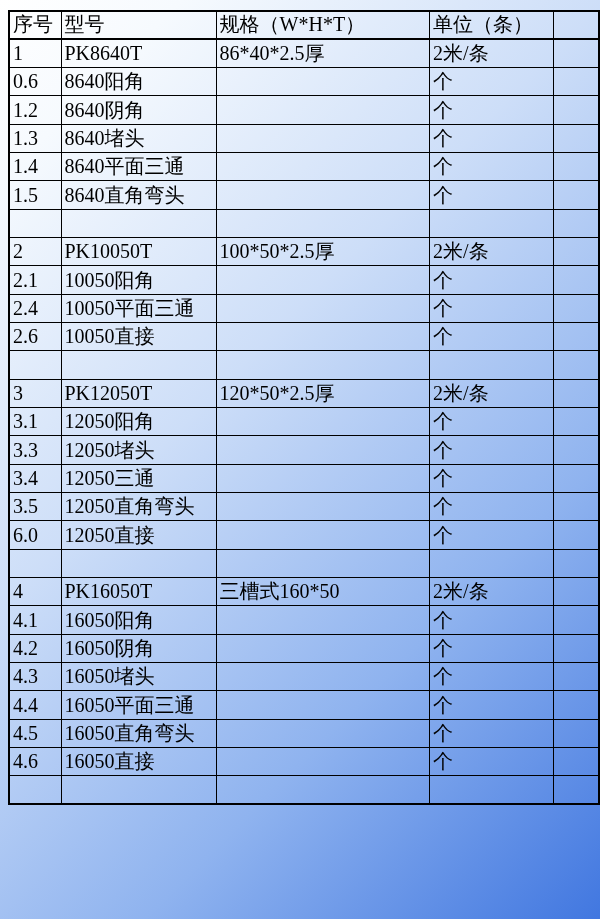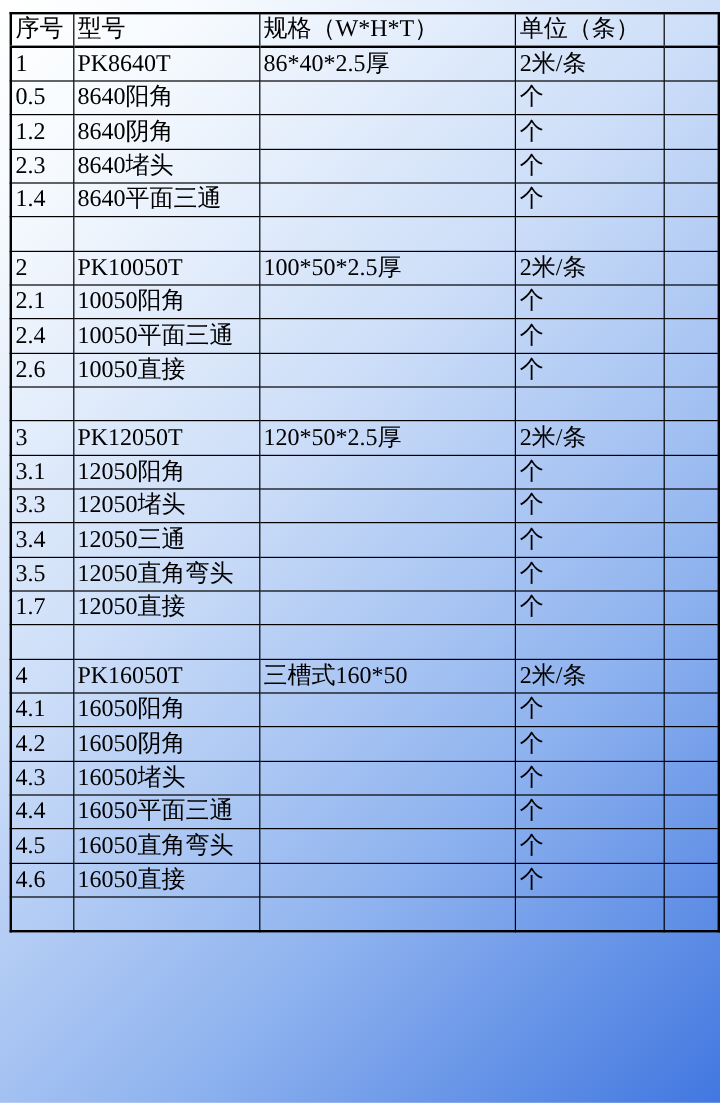--- a/index.html
+++ b/index.html
@@ -69,43 +69,50 @@
   </thead>
   <tbody>
       <tr>
         <td>1</td>
         <td>PK8640T</td>
         <td>86*40*2.5厚</td>
         <td>2米/条</td>
         <td></td>
       </tr>
       <tr>
-        <td>0.5</td>
+        <td>0.6</td>
         <td>8640阳角</td>
         <td></td>
         <td>个</td>
         <td></td>
       </tr>
       <tr>
         <td>1.2</td>
         <td>8640阴角</td>
         <td></td>
         <td>个</td>
         <td></td>
       </tr>
       <tr>
-        <td>2.3</td>
+        <td>1.3</td>
         <td>8640堵头</td>
         <td></td>
         <td>个</td>
         <td></td>
       </tr>
       <tr>
         <td>1.4</td>
         <td>8640平面三通</td>
+        <td></td>
+        <td>个</td>
+        <td></td>
+      </tr>
+      <tr>
+        <td>1.5</td>
+        <td>8640直角弯头</td>
         <td></td>
         <td>个</td>
         <td></td>
       </tr>
       <tr>
         <td></td>
         <td></td>
         <td></td>
         <td></td>
         <td></td>
@@ -174,21 +181,21 @@
         <td></td>
       </tr>
       <tr>
         <td>3.5</td>
         <td>12050直角弯头</td>
         <td></td>
         <td>个</td>
         <td></td>
       </tr>
       <tr>
-        <td>1.7</td>
+        <td>6.0</td>
         <td>12050直接</td>
         <td></td>
         <td>个</td>
         <td></td>
       </tr>
       <tr>
         <td></td>
         <td></td>
         <td></td>
         <td></td>

